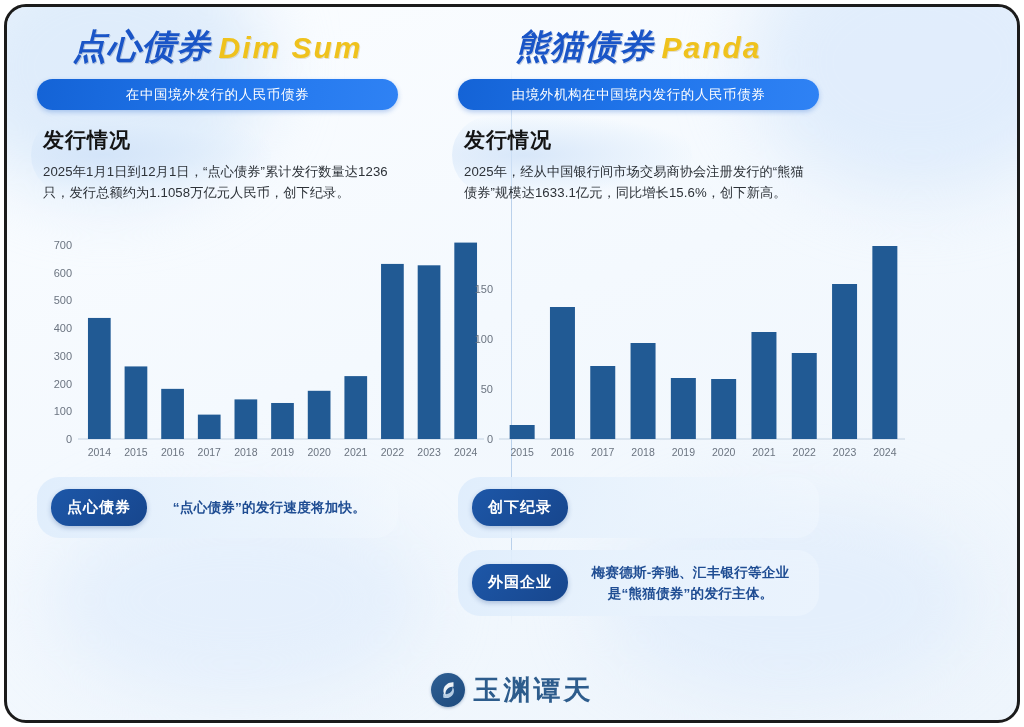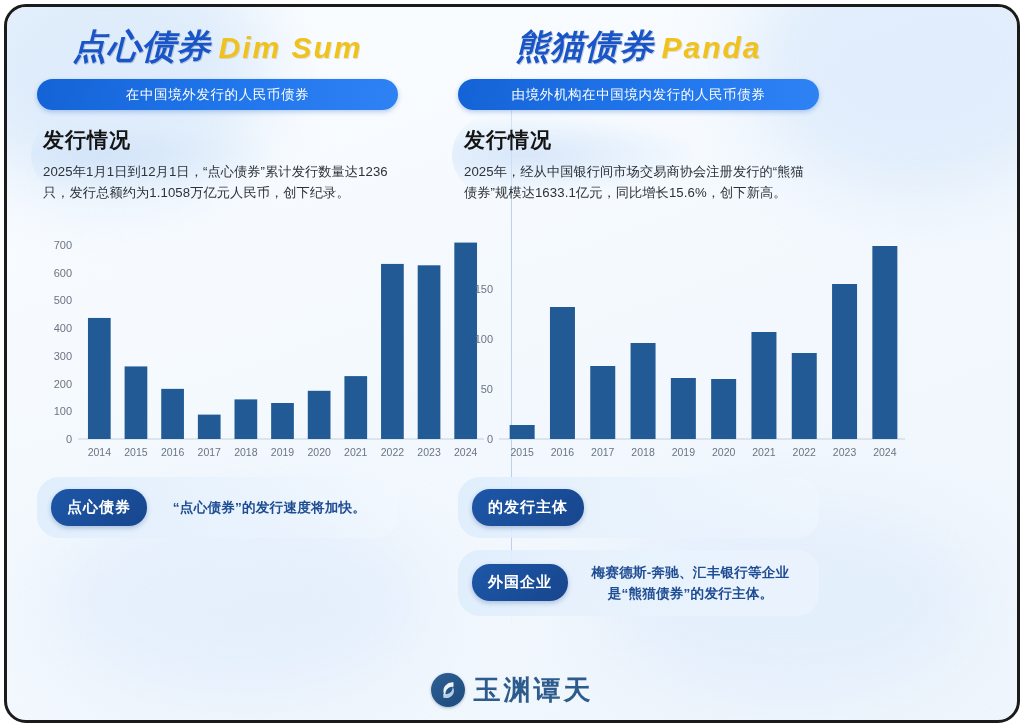--- a/index.html
+++ b/index.html
@@ -305,21 +305,21 @@
             <text x="346.25" y="232" text-anchor="middle" font-size="10.5" font-family="&quot;Liberation Sans&quot;, sans-serif" fill="#6b7480">2022</text>
             <rect x="374.06" y="60.00" width="24.99" height="155.00" fill="#215a94"></rect>
             <text x="386.55" y="232" text-anchor="middle" font-size="10.5" font-family="&quot;Liberation Sans&quot;, sans-serif" fill="#6b7480">2023</text>
             <rect x="414.36" y="22.00" width="24.99" height="193.00" fill="#215a94"></rect>
             <text x="426.85" y="232" text-anchor="middle" font-size="10.5" font-family="&quot;Liberation Sans&quot;, sans-serif" fill="#6b7480">2024</text>
           </svg>
       </div>
 
       <div class="quotes">
         <div class="qcard">
-          <div class="qtag">的发行主体</div>
+          <div class="qtag">创下纪录</div>
         </div>
         <div class="qcard">
           <div class="qtag">外国企业</div>
           <div class="qtext">梅赛德斯-奔驰、汇丰银行等企业是“熊猫债券”的发行主体。</div>
         </div>
       </div>
     </div>
 
   </div>
 

